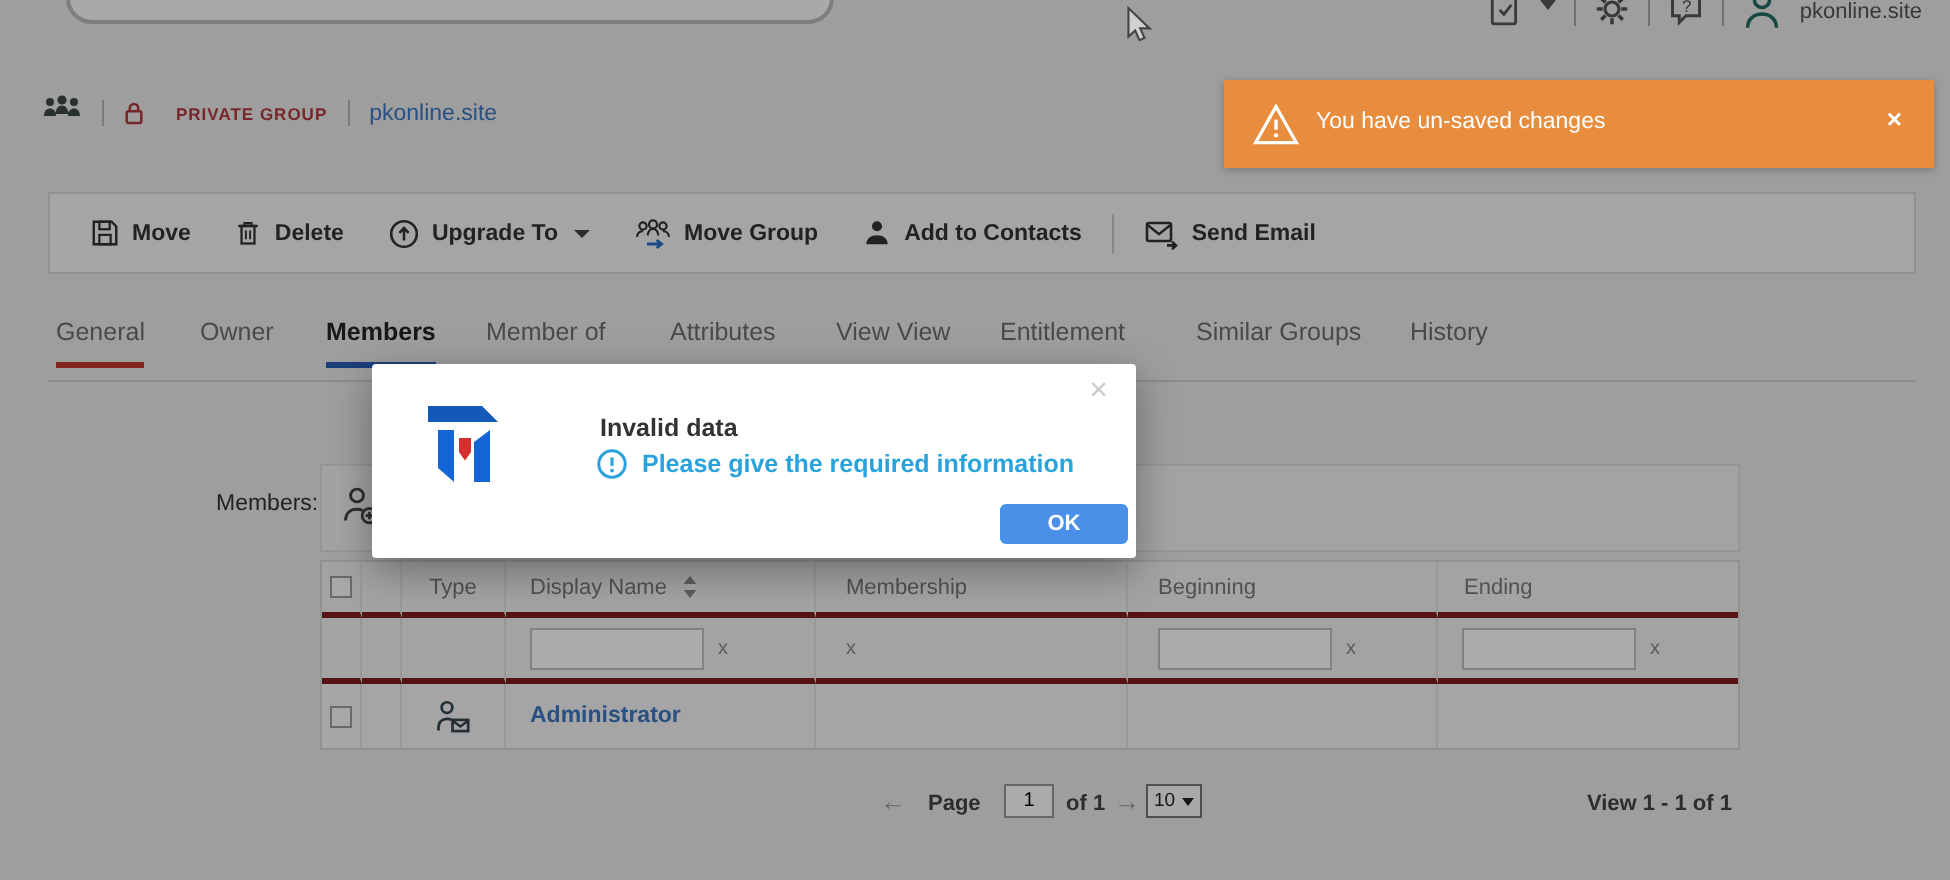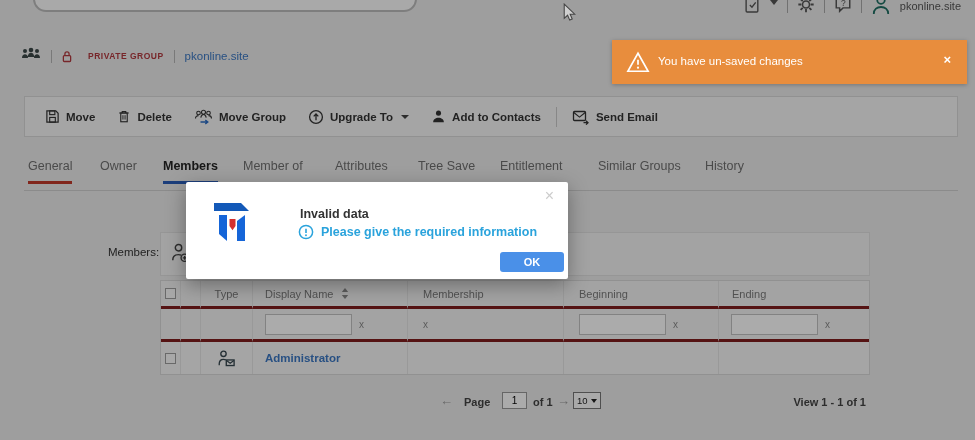--- a/index.html
+++ b/index.html
@@ -172,38 +172,38 @@
     </span>
     <span class="tb-item">
       <svg width="14" height="15" viewBox="0 0 16 16">
           <path d="M2.5 4h11M6 4V2.3h4V4" fill="none" stroke="#333" stroke-width="1.3"></path>
           <rect x="4.3" y="4" width="7.4" height="10" fill="none" stroke="#333" stroke-width="1.3"></rect>
           <path d="M6.8 6.5v5M9.2 6.5v5" stroke="#333" stroke-width="1.1"></path>
         </svg>
       <span>Delete</span>
     </span>
     <span class="tb-item">
+      <svg width="16" height="16" viewBox="0 0 16 16">
+          <circle cx="8" cy="8" r="6.4" fill="none" stroke="#333" stroke-width="1.3"></circle>
+          <path d="M8 11.3V5.2M5.7 7.4L8 5l2.3 2.4" fill="none" stroke="#333" stroke-width="1.3"></path>
+        </svg>
+      <span>Upgrade To</span>
+      <span class="tb-caret"></span>
+    </span>
+    <span class="tb-item">
       <svg width="19" height="16" viewBox="0 0 19 16">
           <circle cx="4.5" cy="4" r="1.8" fill="none" stroke="#333" stroke-width="1.1"></circle>
           <circle cx="9.5" cy="3.2" r="2" fill="none" stroke="#333" stroke-width="1.1"></circle>
           <circle cx="14.5" cy="4" r="1.8" fill="none" stroke="#333" stroke-width="1.1"></circle>
           <path d="M1.5 9.5c0-1.8 1.3-2.9 3-2.9M6.8 8.7c.3-2 1.4-3.2 2.7-3.2s2.4 1.2 2.7 3.2M14.5 6.6c1.7 0 3 1.1 3 2.9" fill="none" stroke="#333" stroke-width="1.1"></path>
           <path d="M6.5 13h7M11.3 11l2.5 2-2.5 2" fill="none" stroke="#2b6cc4" stroke-width="1.4"></path>
         </svg>
       <span>Move Group</span>
     </span>
     <span class="tb-item">
-      <svg width="16" height="16" viewBox="0 0 16 16">
-          <circle cx="8" cy="8" r="6.4" fill="none" stroke="#333" stroke-width="1.3"></circle>
-          <path d="M8 11.3V5.2M5.7 7.4L8 5l2.3 2.4" fill="none" stroke="#333" stroke-width="1.3"></path>
-        </svg>
-      <span>Upgrade To</span>
-      <span class="tb-caret"></span>
-    </span>
-    <span class="tb-item">
       <svg width="15" height="15" viewBox="0 0 16 16">
           <circle cx="8" cy="4.4" r="2.7" fill="#333"></circle>
           <path d="M2.3 14c0-3.2 2.6-4.8 5.7-4.8s5.7 1.6 5.7 4.8z" fill="#333"></path>
         </svg>
       <span>Add to Contacts</span>
     </span>
     <span class="tb-sep"></span>
     <span class="tb-item">
       <svg width="18" height="16" viewBox="0 0 18 16">
           <rect x="1.5" y="2.5" width="12" height="9" rx="1" fill="none" stroke="#333" stroke-width="1.3"></rect>
@@ -212,21 +212,21 @@
         </svg>
       <span>Send Email</span>
     </span>
   </div>
 
   <span class="tab invalid" style="left:28px;">General</span>
   <span class="tab" style="left:100px;">Owner</span>
   <span class="tab active" style="left:163px;">Members</span>
   <span class="tab" style="left:243px;">Member of</span>
   <span class="tab" style="left:335px;">Attributes</span>
-  <span class="tab" style="left:418px;">Tree Save</span>
+  <span class="tab" style="left:418px;">View View</span>
   <span class="tab" style="left:500px;">Entitlement</span>
   <span class="tab" style="left:598px;">Similar Groups</span>
   <span class="tab" style="left:705px;">History</span>
   <div class="abs tabs-divider"></div>
 
   <span class="abs members-label">Members:</span>
   <div class="abs members-strip">
     <span class="addperson">
       <svg width="19" height="21" viewBox="0 0 17 19">
           <circle cx="6.7" cy="5.2" r="2.9" fill="none" stroke="#444" stroke-width="1.3"></circle>

